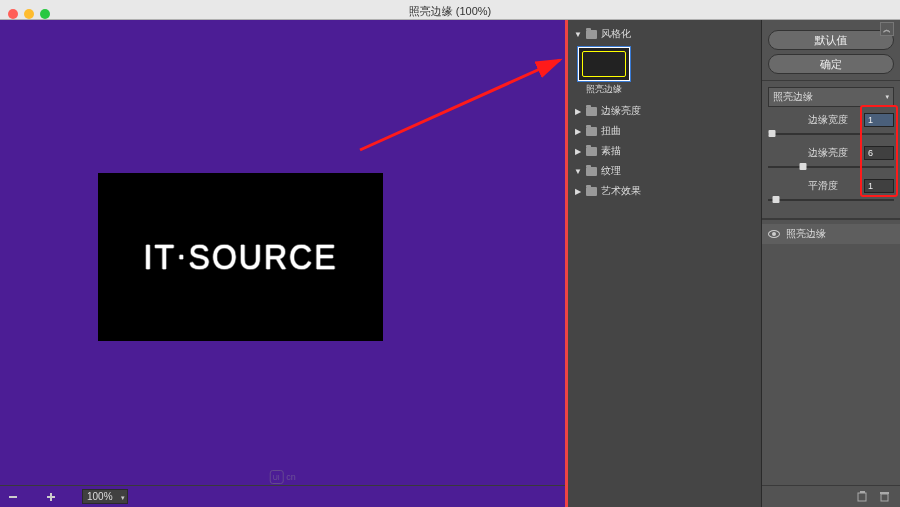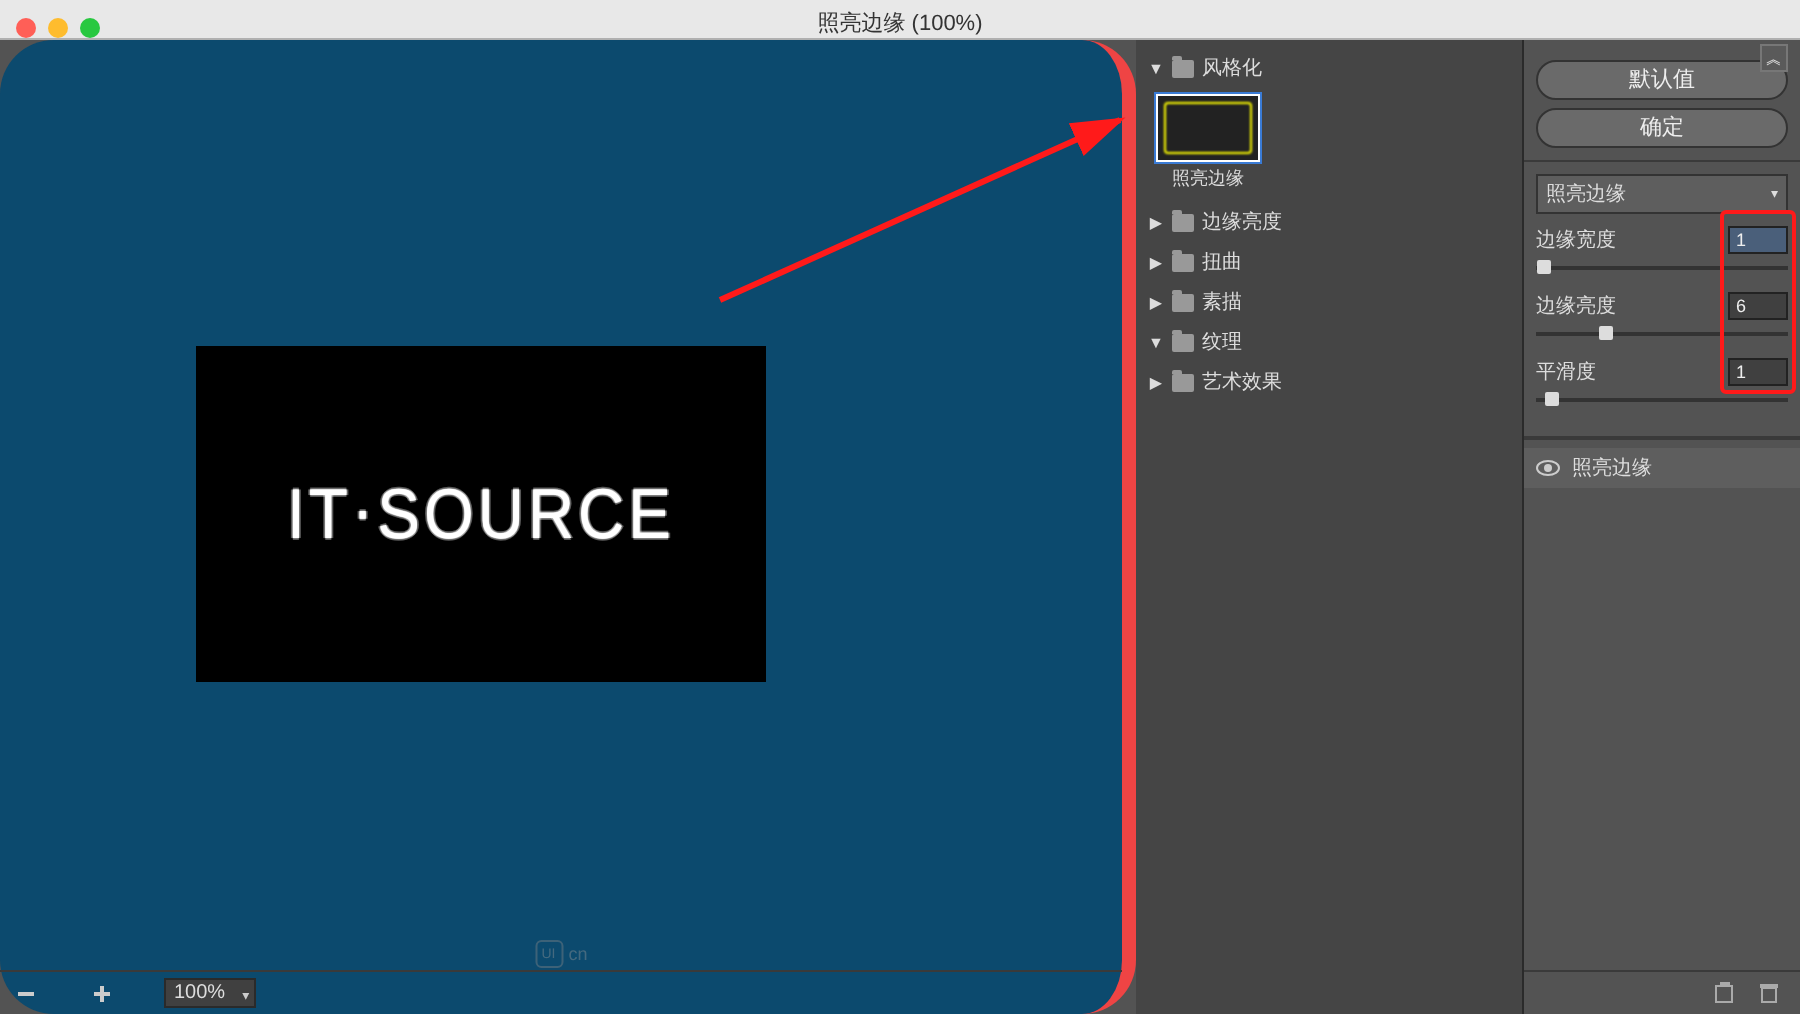--- a/index.html
+++ b/index.html
@@ -10,21 +10,21 @@
 .traffic { display: flex; gap: 6px; }
 .traffic span { width: 10px; height: 10px; border-radius: 50%; display: inline-block; }
 .traffic .red { background: #ff5f57; }
 .traffic .yellow { background: #febc2e; }
 .traffic .green { background: #28c840; }
 .titlebar .title { position: absolute; left: 0; right: 0; text-align: center; font-size: 11px; color: #333; pointer-events: none; }
 
 .main { display: flex; height: 487px; }
 
 
-.preview-wrap { flex: 1; background: #0c4a6e; position: relative; display: flex; flex-direction: column; border-right: 7px solid #ef4444; border-radius: 27px; }
+.preview-wrap { flex: 1; background: #4c1d95; position: relative; display: flex; flex-direction: column; border-right: 3px solid #ef4444; }
 .preview-area { flex: 1; position: relative; }
 .canvas { position: absolute; left: 98px; top: 153px; width: 285px; height: 168px; background: #000; display: flex; align-items: center; justify-content: center; }
 .canvas-text { color: #fff; font-size: 32px; font-weight: 300; letter-spacing: 2px; font-family: "Arial", sans-serif; text-shadow: 0 0 1px #fff, 1px 0 0 rgba(255,255,255,0.3), -1px 0 0 rgba(255,255,255,0.3), 0 1px 0 rgba(255,255,255,0.3), 0 -1px 0 rgba(255,255,255,0.3); transform: scaleY(1.1); }
 .canvas-text .dash { display:inline-block; transform: translateY(-2px); }
 
 
 .arrow { position: absolute; pointer-events: none; }
 .arrow svg { overflow: visible; }
 
 
@@ -70,21 +70,21 @@
 .collapse-btn { position: absolute; right: 6px; top: 2px; width: 14px; height: 14px; border: 1px solid #777; background: #5a5a5a; display: flex; align-items: center; justify-content: center; font-size: 8px; color: #ddd; }
 .big-btn { display: block; width: 100%; height: 20px; margin-top: 4px; background: #6a6a6a; border: 1px solid #333; border-radius: 10px; color: #eee; font-size: 11px; text-align: center; line-height: 18px; }
 .big-btn:first-of-type { margin-top: 14px; }
 
 .side-mid { padding: 6px; border-bottom: 1px solid #3a3a3a;}
 .preset-row { display: flex; align-items: center; justify-content: space-between; background: #5e5e5e; border: 1px solid #333; padding: 2px 4px; margin-bottom: 6px; }
 .preset-row .caret { font-size: 7px; }
 
 .param { margin-bottom: 8px; }
 .param-row { display: flex; justify-content: space-between; align-items: center; gap: 4px; }
-.param-label { font-size: 10px; color: #ddd; }
+.param-label { font-size: 10px; color: #ddd; margin-left: 40px; }
 .param-input { width: 30px; height: 14px; background: #404040; border: 1px solid #222; color: #eee; font-size: 9px; padding: 0 3px; text-align: left; }
 .param-slider { position: relative; height: 8px; margin-top: 3px; }
 .param-track { position: absolute; left: 0; right: 0; top: 3px; height: 2px; background: #333; }
 .param-thumb { position: absolute; top: 0; width: 7px; height: 7px; background: #ddd; border-radius: 1px; transform: translateX(-50%); }
 
 
 .red-box { position: absolute; border: 2px solid #ff1a1a; border-radius: 3px; pointer-events: none; }
 
 .side-gap { flex: 1; }
 .layer-list { border-top: 1px solid #3a3a3a; padding: 4px 0; min-height: 220px;}

